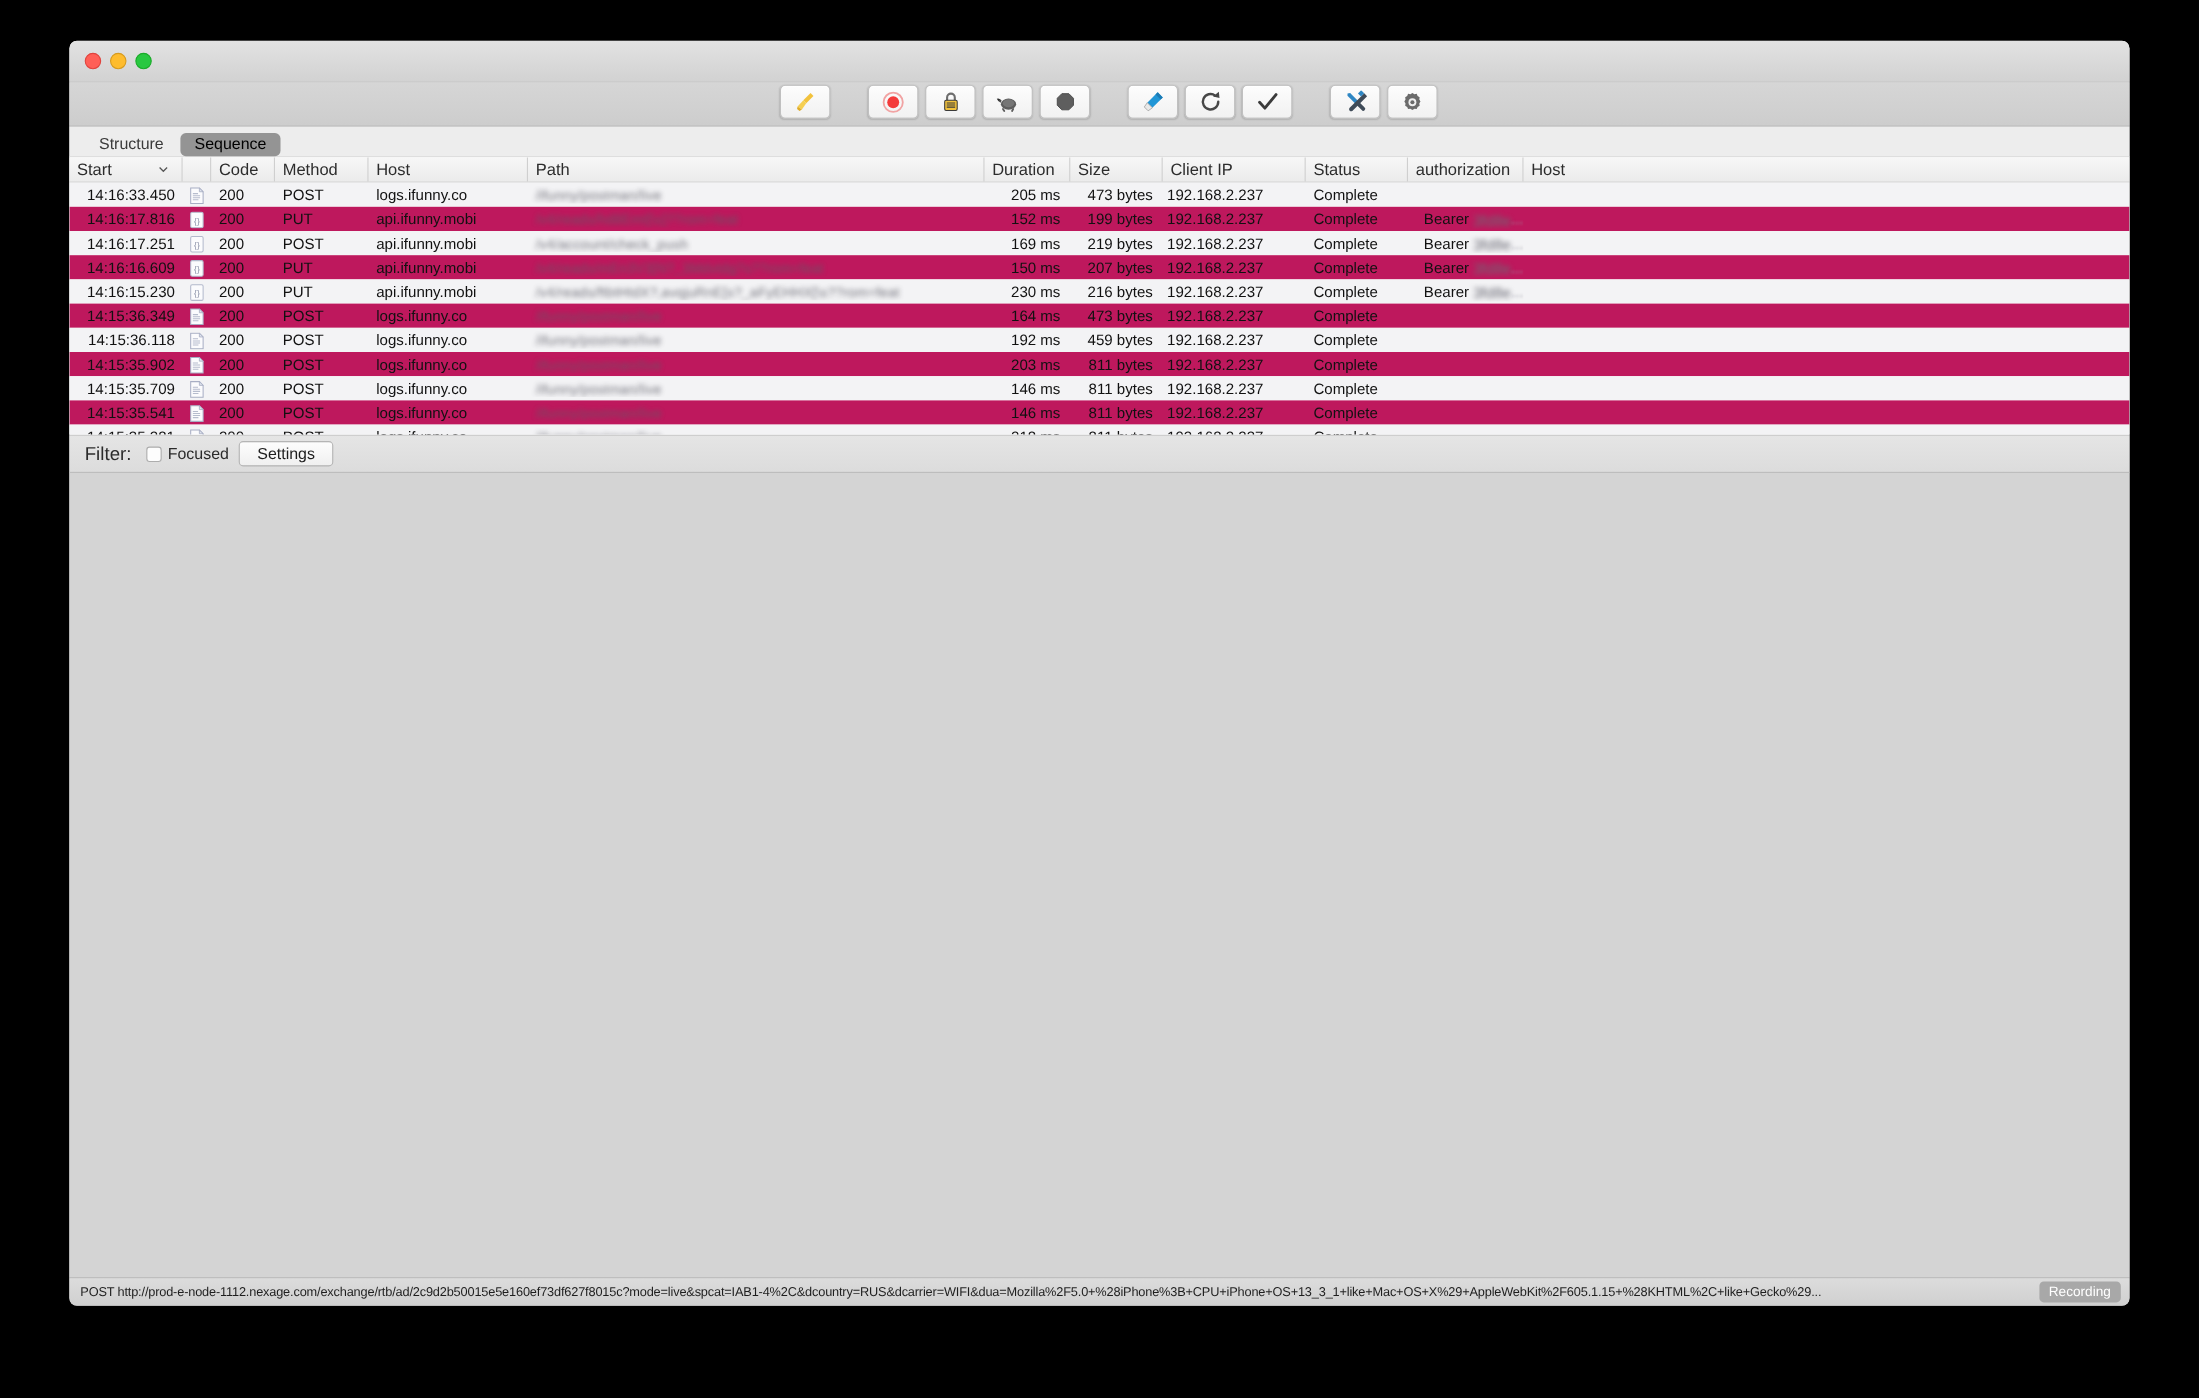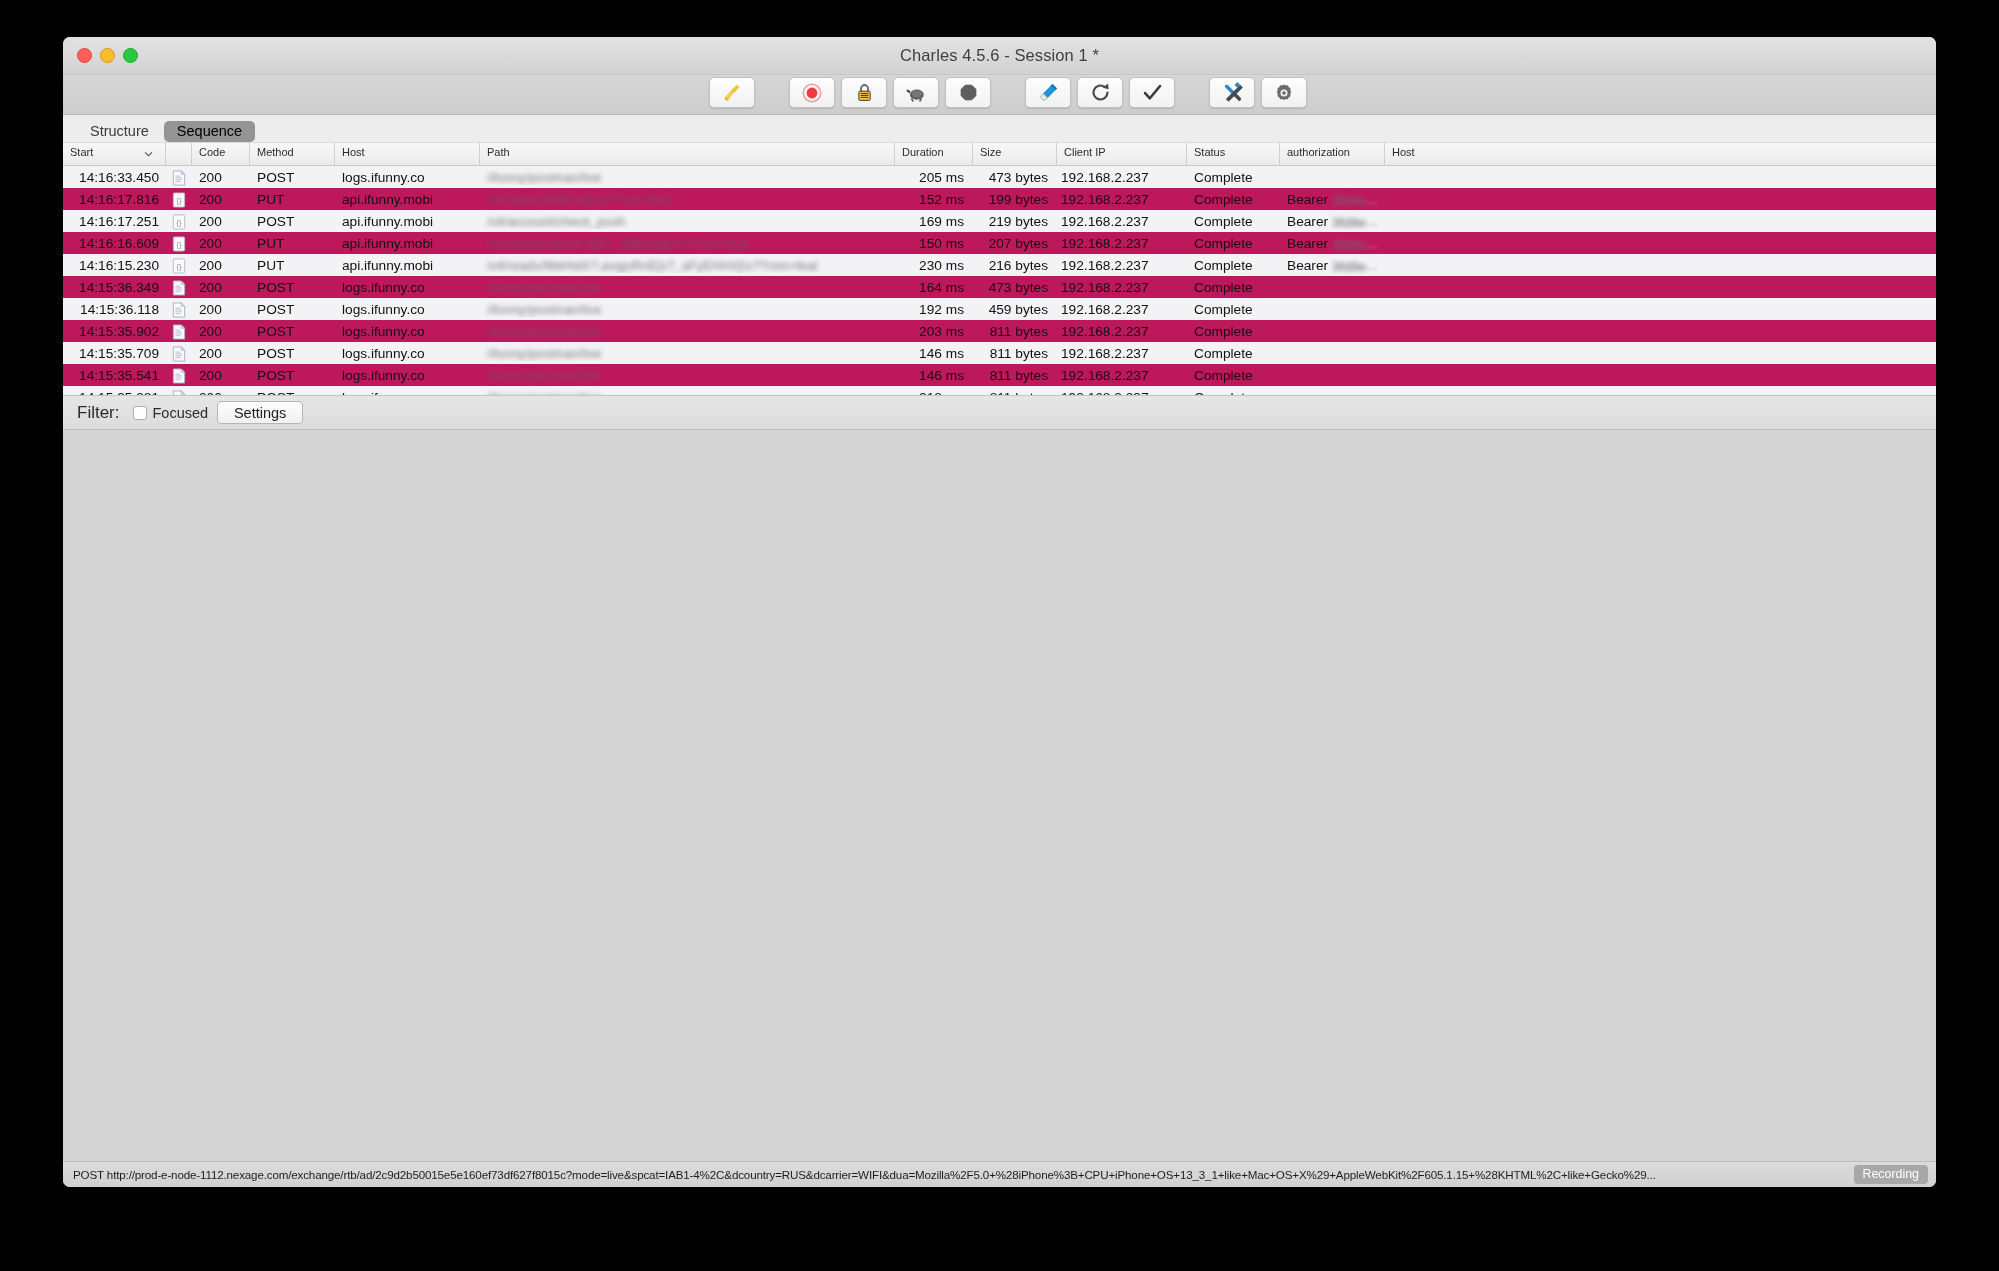--- a/index.html
+++ b/index.html
@@ -109,21 +109,21 @@
     flex: 0 0 252px;
     background: #ffffff;
     overflow: hidden;
     position: relative;
   }
   #thead {
     display: flex;
     height: 23px;
     background: linear-gradient(#f7f7f7, #ebebeb);
     border-bottom: 1px solid #c9c9c9;
-    font-size: 11px;
+    font-size: 15px;
     color: #2c2c2c;
   }
   #thead .hc {
     border-right: 1px solid #cfcfcf;
     padding: 3px 0 0 7px;
     position: relative;
     white-space: nowrap;
     overflow: hidden;
     cursor: default;
   }
@@ -150,21 +150,21 @@
   .col-start  { width: 103px; text-align: right; padding-right: 7px; }
   .col-icon   { width: 26px; display:flex; align-items:center; justify-content:center; }
   .col-code   { width: 58px; padding-left: 7px; }
   .col-method { width: 85px; padding-left: 7px; }
   .col-host   { width: 145px; padding-left: 7px; }
   .col-path   { width: 415px; padding-left: 7px; }
   .col-dur    { width: 78px; text-align: right; padding-right: 9px; }
   .col-size   { width: 84px; text-align: right; padding-right: 9px; }
   .col-ip     { width: 130px; padding-left: 4px; }
   .col-status { width: 93px; padding-left: 7px; }
-  .col-auth   { width: 105px; padding-left: 7px; }
+  .col-auth   { width: 105px; padding-left: 7px; text-align: right; }
   .col-notes  { width: 300px; padding-left: 7px; }
 
   
   .h-start  { width: 103px; }
   .h-icon   { width: 26px; }
   .h-code   { width: 58px; }
   .h-method { width: 85px; }
   .h-host   { width: 145px; }
   .h-path   { width: 415px; }
   .h-dur    { width: 78px; }
@@ -280,21 +280,20 @@
 <body>
 
 <div id="window">
 
   <div id="titlebar">
     <div id="traffic">
       <span class="light red"></span>
       <span class="light yellow"></span>
       <span class="light green"></span>
     </div>
-    <div id="window-title">Charles 4.5.6 - Session 1 *</div>
   </div>
 
   <div id="toolbar">
     <div id="toolbar-inner">
 
       <div class="tbtn">
         <span>
           <svg width="21" height="21" viewBox="0 0 24 24">
             <path d="M17 3 L20 6 L12.5 13.5 L9.5 10.5 Z" fill="#f2c23c"></path>
             <path d="M9.5 10.5 L12.5 13.5 L8 20 L3.5 17 Z" fill="#f5cf52"></path>

